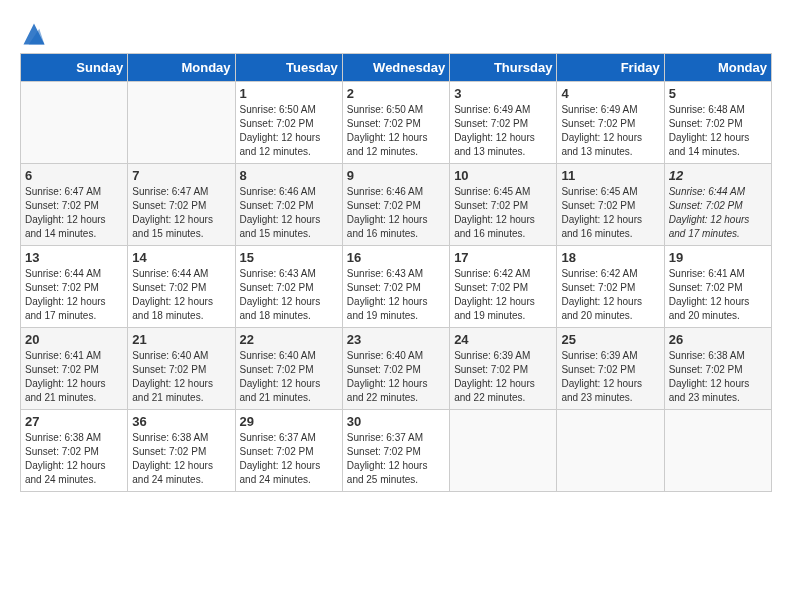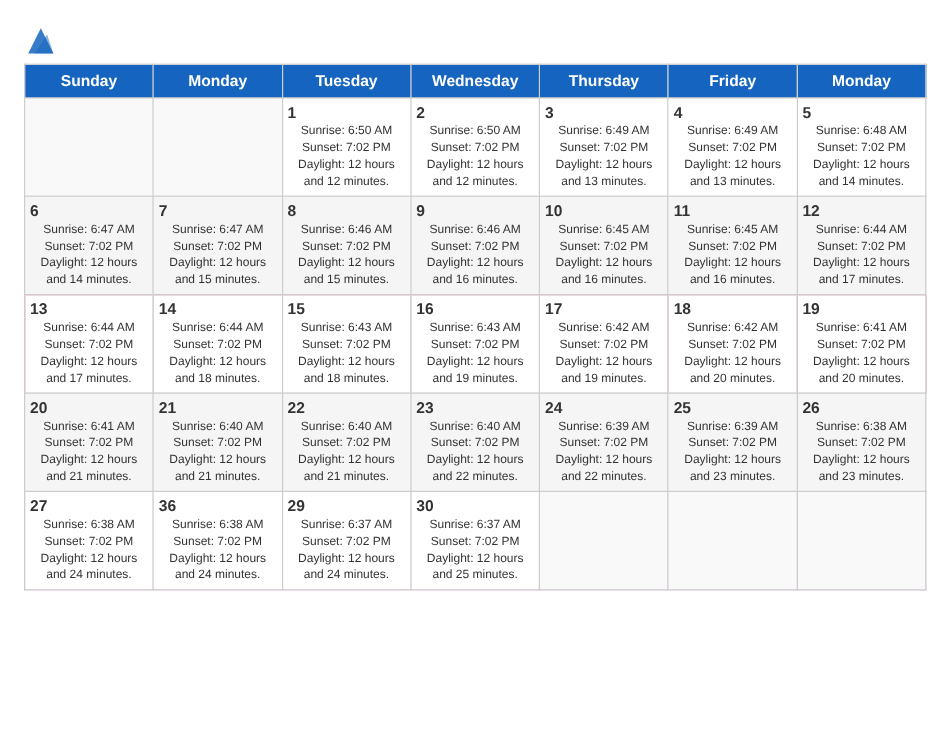--- a/index.html
+++ b/index.html
@@ -57,21 +57,21 @@
       border-collapse: collapse;
       margin: 0 10px;
       width: calc(100% - 20px);
     }
     .calendar th {
       background: #1565c0;
       color: #fff;
       font-size: 13px;
       font-weight: bold;
       padding: 6px 4px;
-      text-align: center;
+      text-align: right;
       border: 1px solid #ccc;
     }
     .calendar td {
       vertical-align: top;
       padding: 4px;
       border: 1px solid #ccc;
       font-size: 10.5px;
       color: #333;
       width: 14.28%;
       height: 80px;
@@ -82,21 +82,20 @@
     }
     .day-number {
       font-size: 13px;
       font-weight: bold;
       margin-bottom: 2px;
     }
     .day-info {
       font-size: 10px;
       color: #333;
       line-height: 1.4;
-      text-align: center;
     }
   </style>
 </head>
 <body>
 
 <div class="header">
   <div class="logo">
     <svg class="logo-icon" viewBox="0 0 32 32" xmlns="http://www.w3.org/2000/svg">
       <polygon points="4,28 16,4 28,28" fill="#1565c0" opacity="0.85"></polygon>
       <polygon points="10,28 22,10 28,28" fill="#1565c0" opacity="0.5"></polygon>
@@ -168,21 +167,21 @@
           <div class="day-info">Sunrise: 6:46 AM<br>Sunset: 7:02 PM<br>Daylight: 12 hours and 16 minutes.</div>
         </td>
         <td style="background: rgb(245, 245, 245);">
           <div class="day-number">10</div>
           <div class="day-info">Sunrise: 6:45 AM<br>Sunset: 7:02 PM<br>Daylight: 12 hours and 16 minutes.</div>
         </td>
         <td style="background: rgb(245, 245, 245);">
           <div class="day-number">11</div>
           <div class="day-info">Sunrise: 6:45 AM<br>Sunset: 7:02 PM<br>Daylight: 12 hours and 16 minutes.</div>
         </td>
-        <td style="background: rgb(245, 245, 245);">
+        <td style="background: rgb(245, 245, 245); font-style: italic;">
           <div class="day-number">12</div>
           <div class="day-info">Sunrise: 6:44 AM<br>Sunset: 7:02 PM<br>Daylight: 12 hours and 17 minutes.</div>
         </td>
       </tr>
       <tr style="background: #be185d;">
         <td>
           <div class="day-number">13</div>
           <div class="day-info">Sunrise: 6:44 AM<br>Sunset: 7:02 PM<br>Daylight: 12 hours and 17 minutes.</div>
         </td>
         <td>
@@ -233,21 +232,21 @@
         </td>
         <td style="background: rgb(245, 245, 245);">
           <div class="day-number">25</div>
           <div class="day-info">Sunrise: 6:39 AM<br>Sunset: 7:02 PM<br>Daylight: 12 hours and 23 minutes.</div>
         </td>
         <td style="background: rgb(245, 245, 245);">
           <div class="day-number">26</div>
           <div class="day-info">Sunrise: 6:38 AM<br>Sunset: 7:02 PM<br>Daylight: 12 hours and 23 minutes.</div>
         </td>
       </tr>
-      <tr style="background: #f0abfc;">
+      <tr style="background: #be185d;">
         <td>
           <div class="day-number">27</div>
           <div class="day-info">Sunrise: 6:38 AM<br>Sunset: 7:02 PM<br>Daylight: 12 hours and 24 minutes.</div>
         </td>
         <td>
           <div class="day-number">36</div>
           <div class="day-info">Sunrise: 6:38 AM<br>Sunset: 7:02 PM<br>Daylight: 12 hours and 24 minutes.</div>
         </td>
         <td>
           <div class="day-number">29</div>

